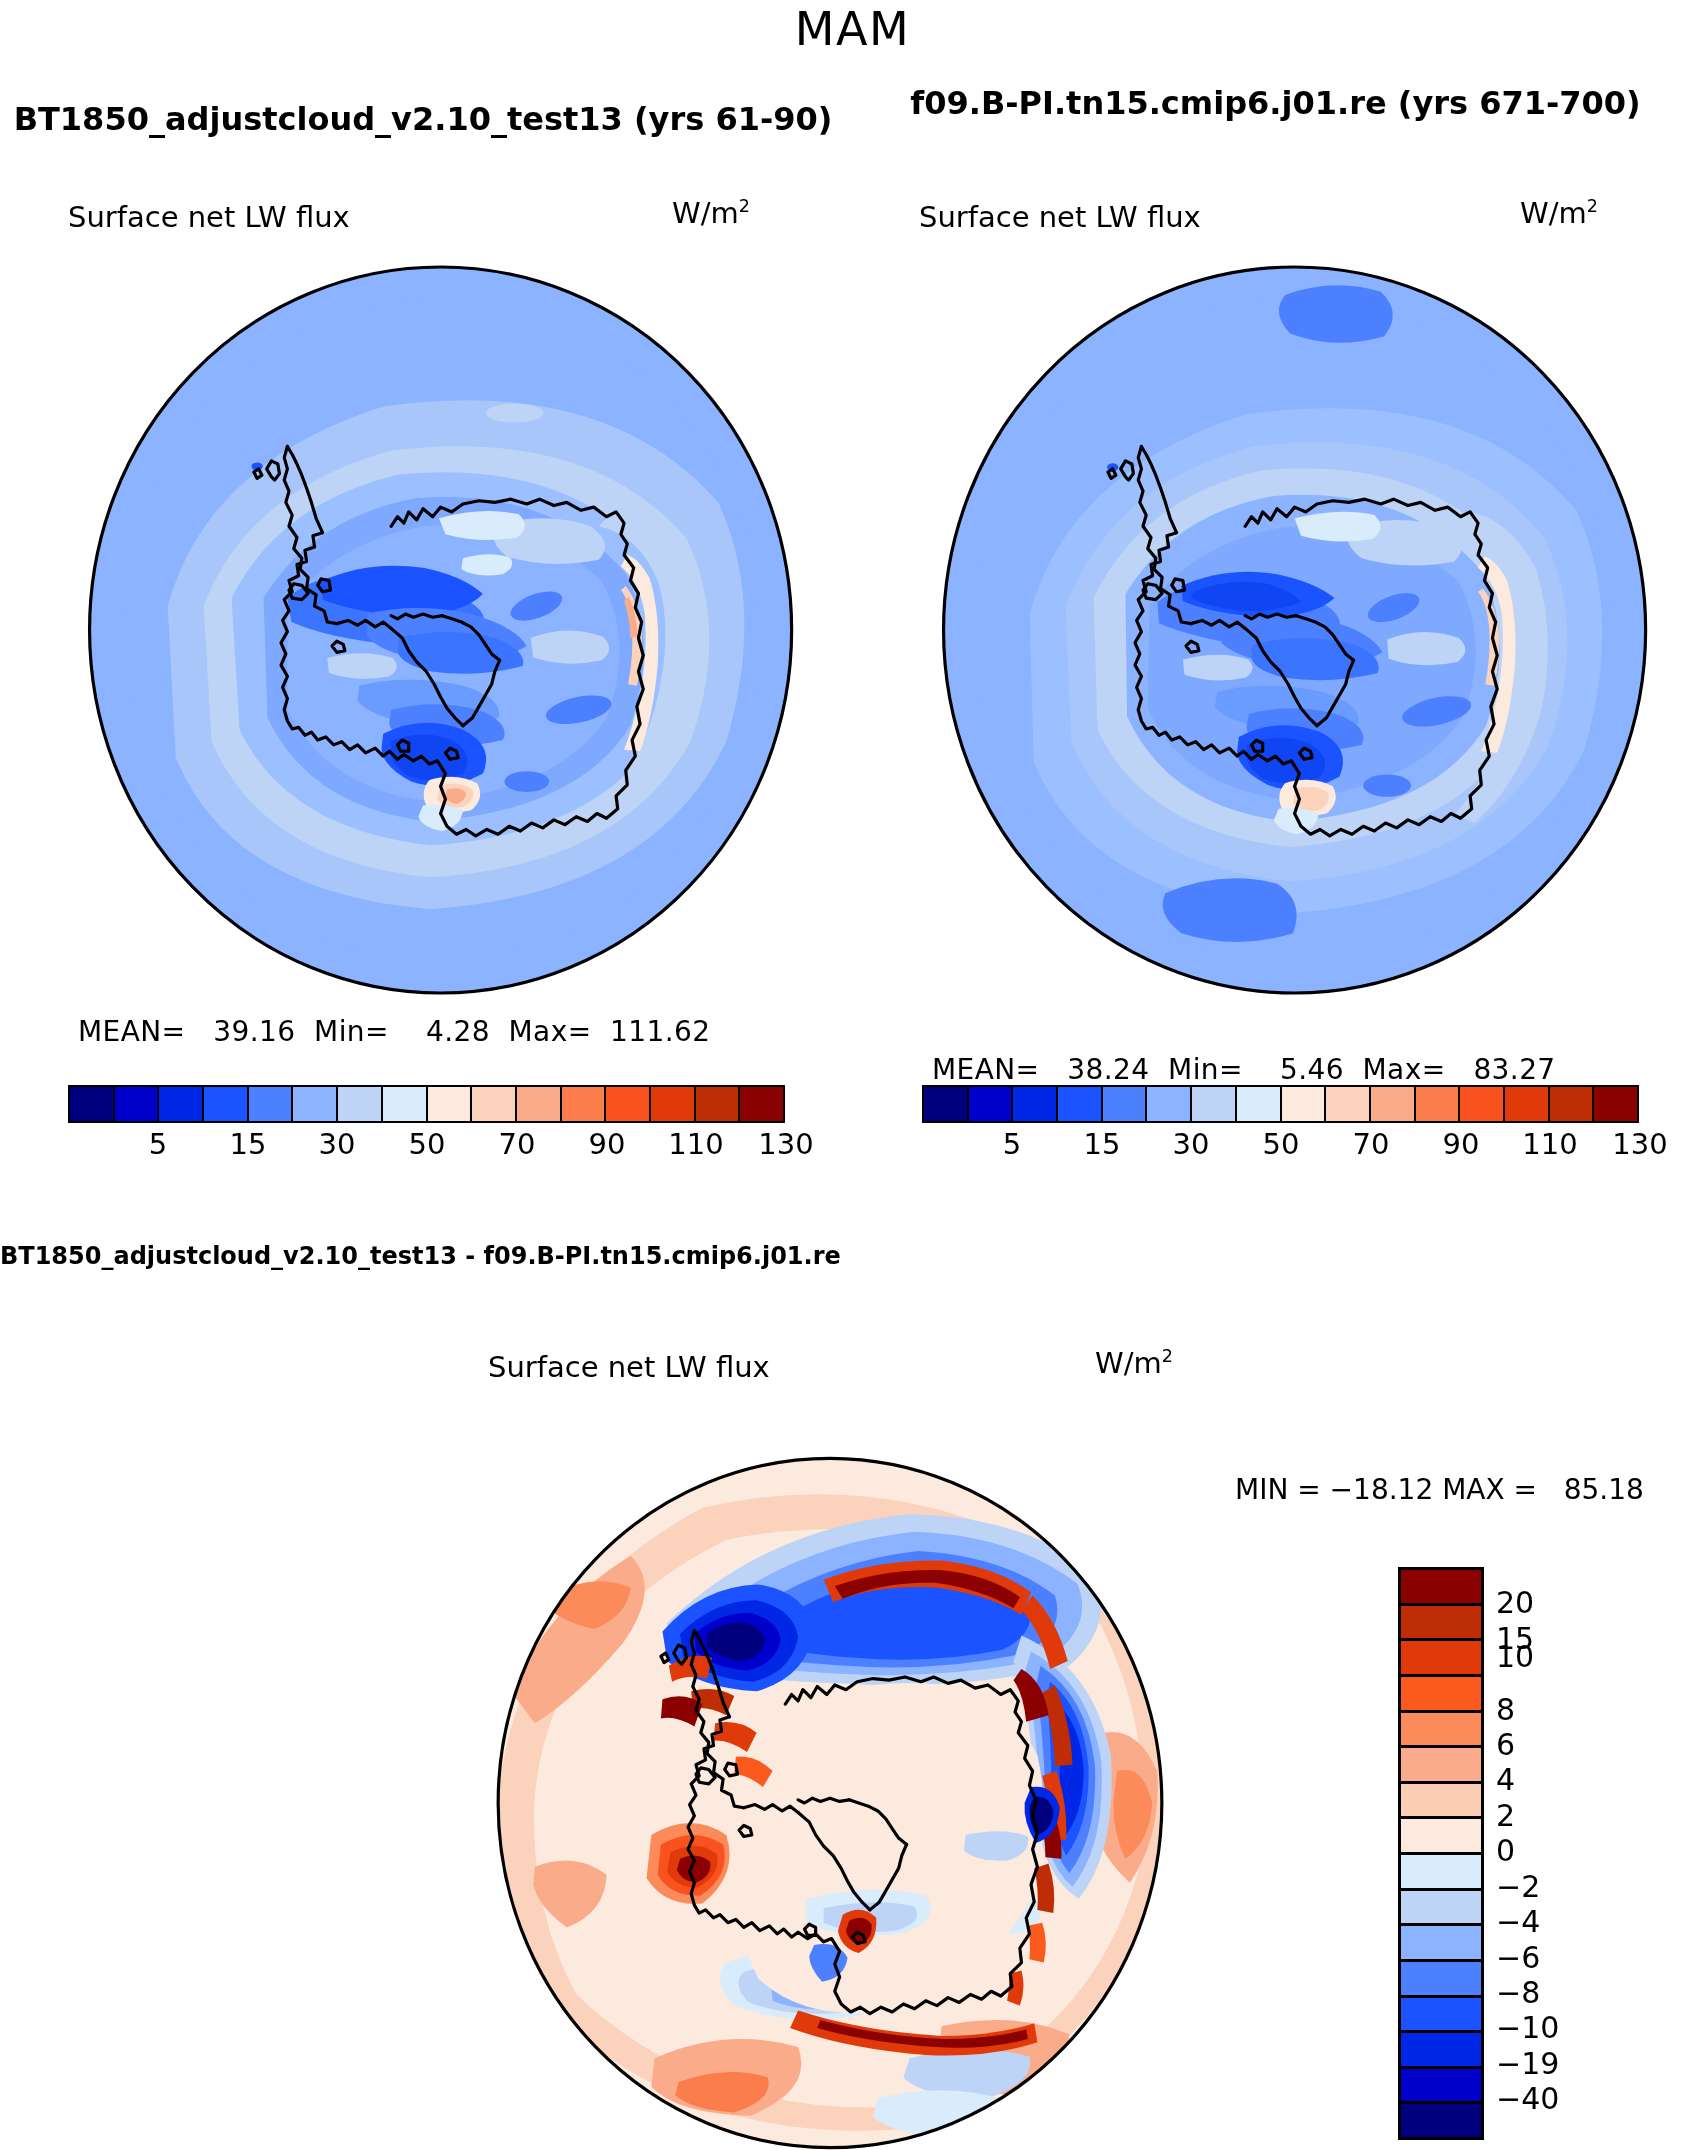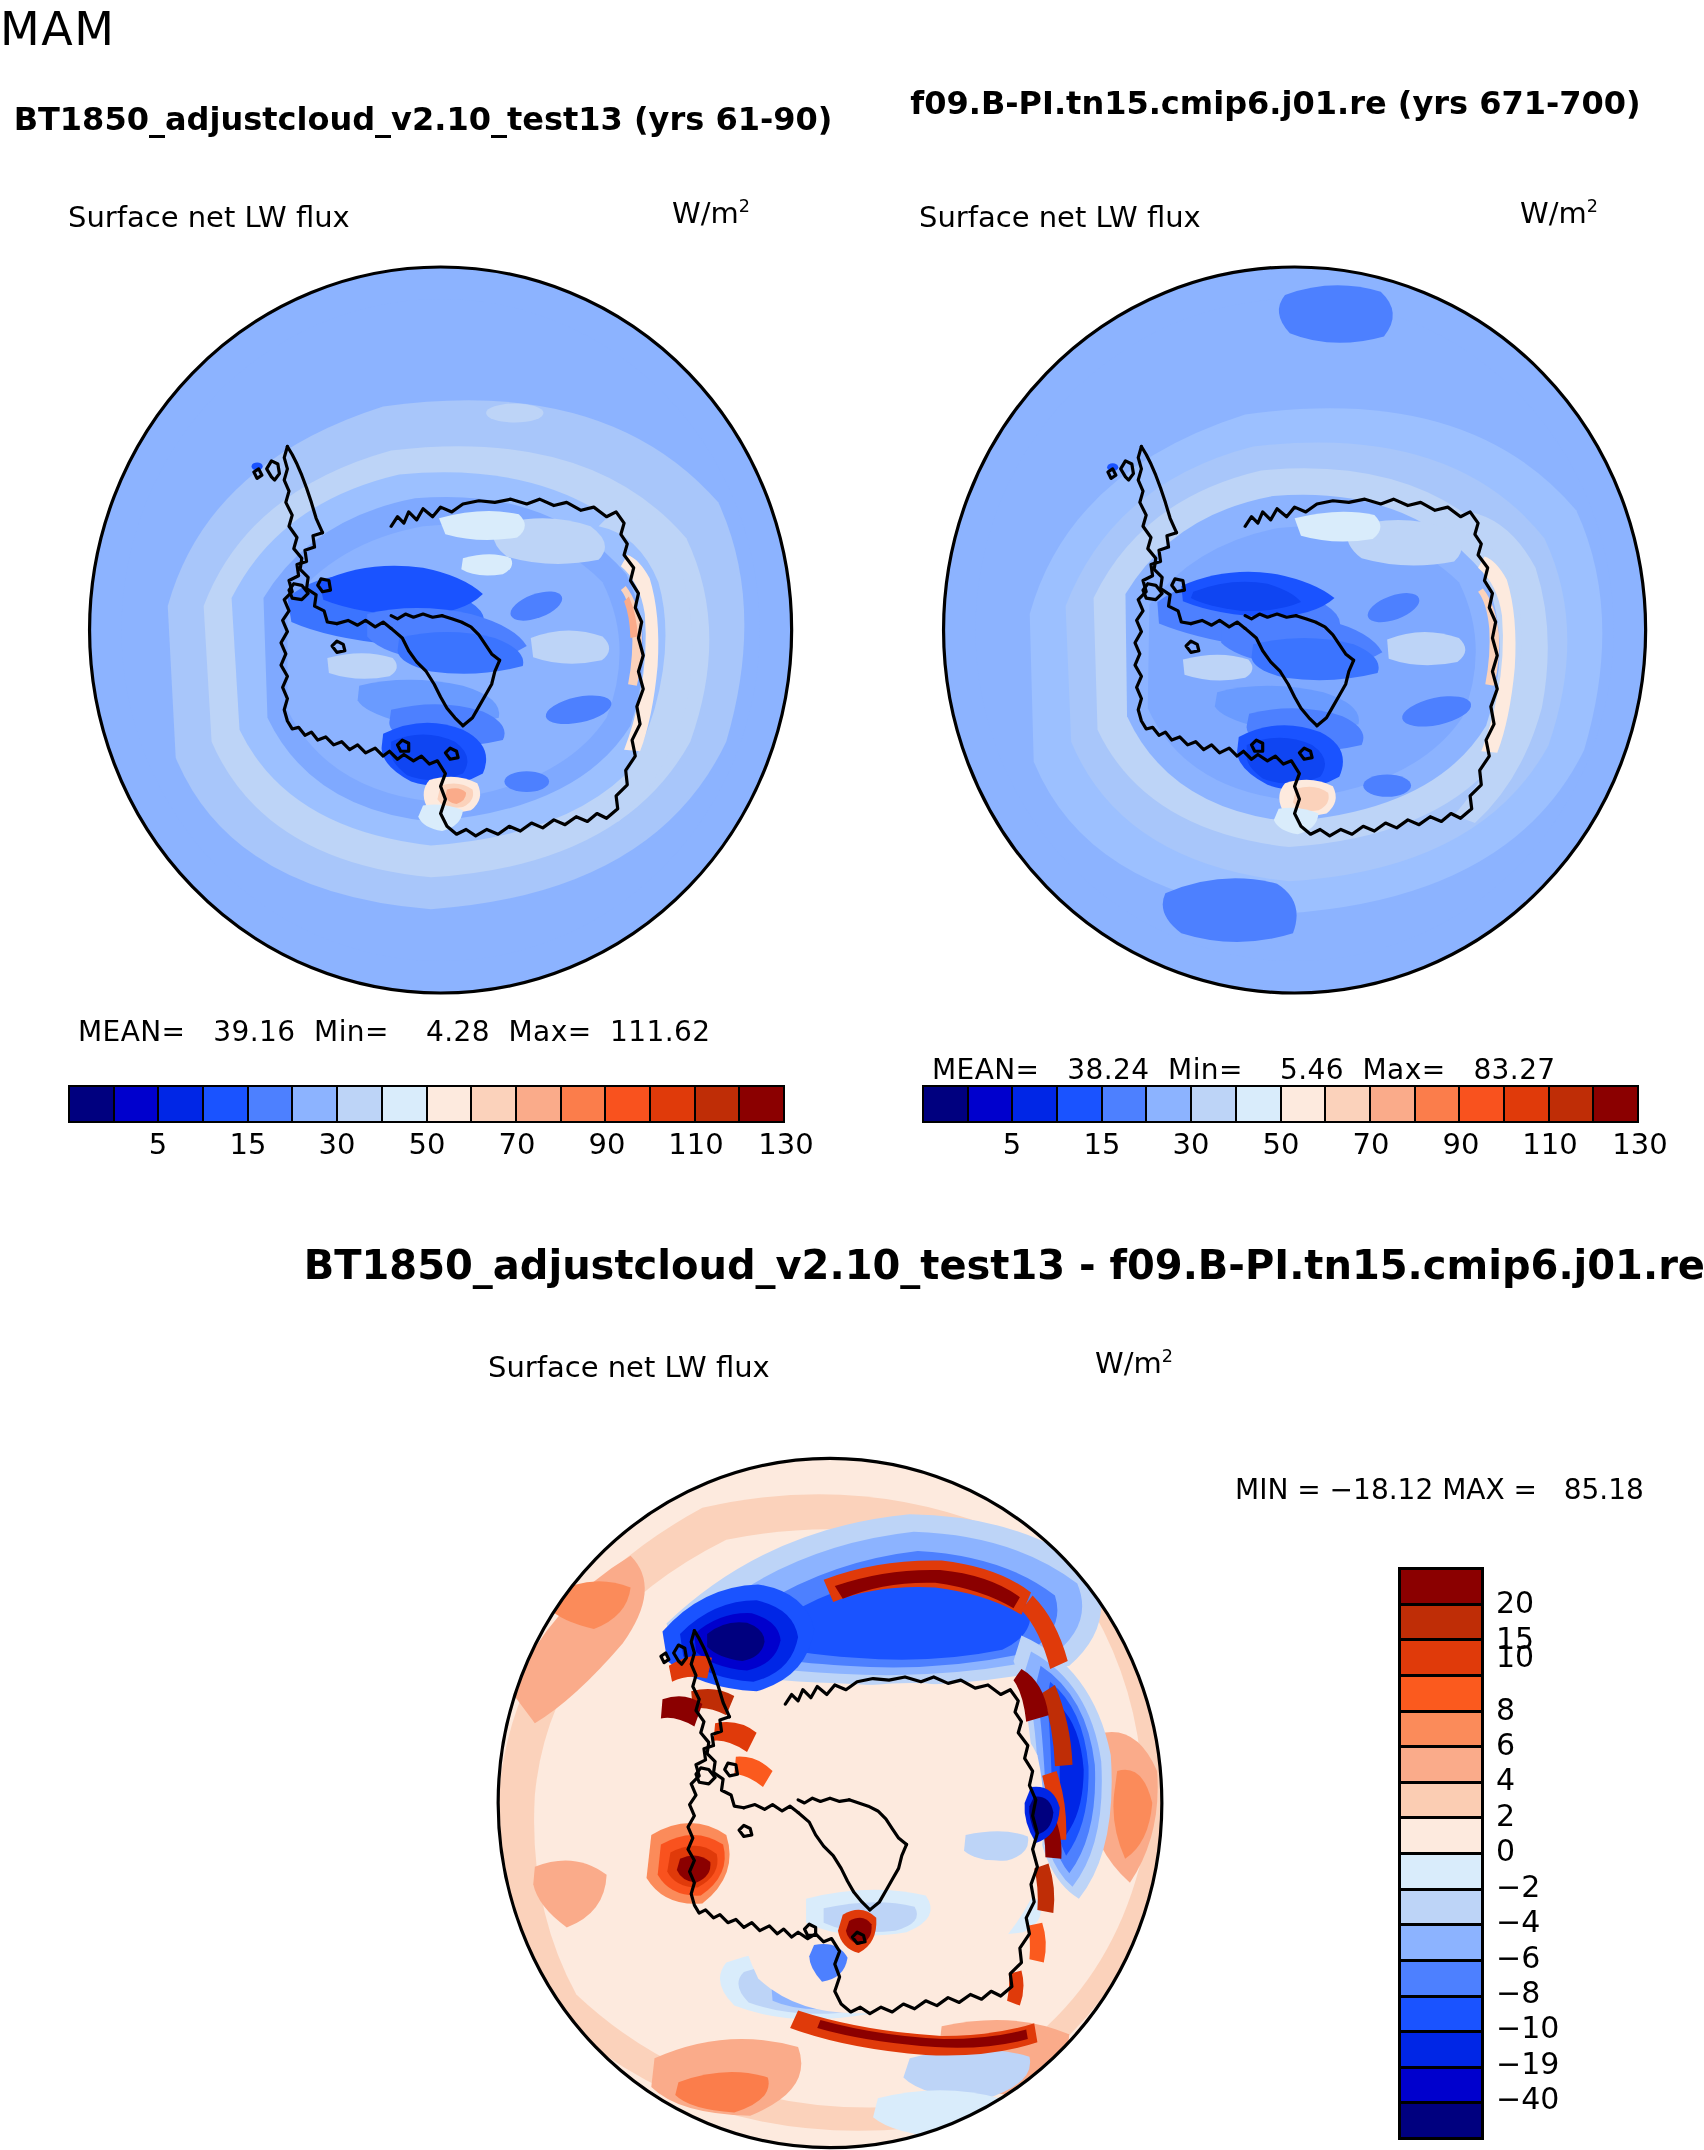--- a/index.html
+++ b/index.html
@@ -1,26 +1,26 @@
 <!DOCTYPE html>
 <html style="font-size:12.8px"><head>
 <meta charset="utf-8">
 <style>
   html,body{margin:0;padding:0;background:#fff;}
   body{width:1705px;height:2151px;position:relative;
        font-family:"DejaVu Sans","Liberation Sans",sans-serif;color:#000;
        overflow:hidden;}
   .abs{position:absolute;}
-  .season-title{left:0;top:1.6px;width:1705px;
+  .season-title{left:0;top:1.6px;width:1705px;text-align:center;
       font-size:46px;letter-spacing:1.6px;font-weight:400;}
   .case-title{top:84px;font-size:32px;font-weight:bold;}
   .case-title.left{left:0;width:846px;text-align:center;margin-top:16px;}
   .case-title.right{left:846px;width:859px;text-align:center;}
-  .diff-title{left:0;top:1242px;width:1705px;text-align:right;
-      font-size:40px;font-weight:bold;}
+  .diff-title{left:0;top:1242px;width:1705px;text-align:left;
+      font-size:24px;font-weight:bold;}
   .var-label{font-size:29px;}
   .unit-label{font-size:29px;}
   .unit-label sup{font-size:17.6px;vertical-align:super;}
   .stats{font-size:28px;letter-spacing:0.4px;white-space:pre;}
   .minmax{font-size:28px;white-space:pre;}
   .cbar{position:absolute;display:flex;border:2.4px solid #000;box-sizing:content-box;}
   .cbar .cell{flex:1 1 0;border-right:2.4px solid #000;}
   .cbar .cell:last-child{border-right:none;}
   .cbar-ticks{position:absolute;font-size:29px;}
   .cbar-ticks span{position:absolute;transform:translateX(-50%);}

